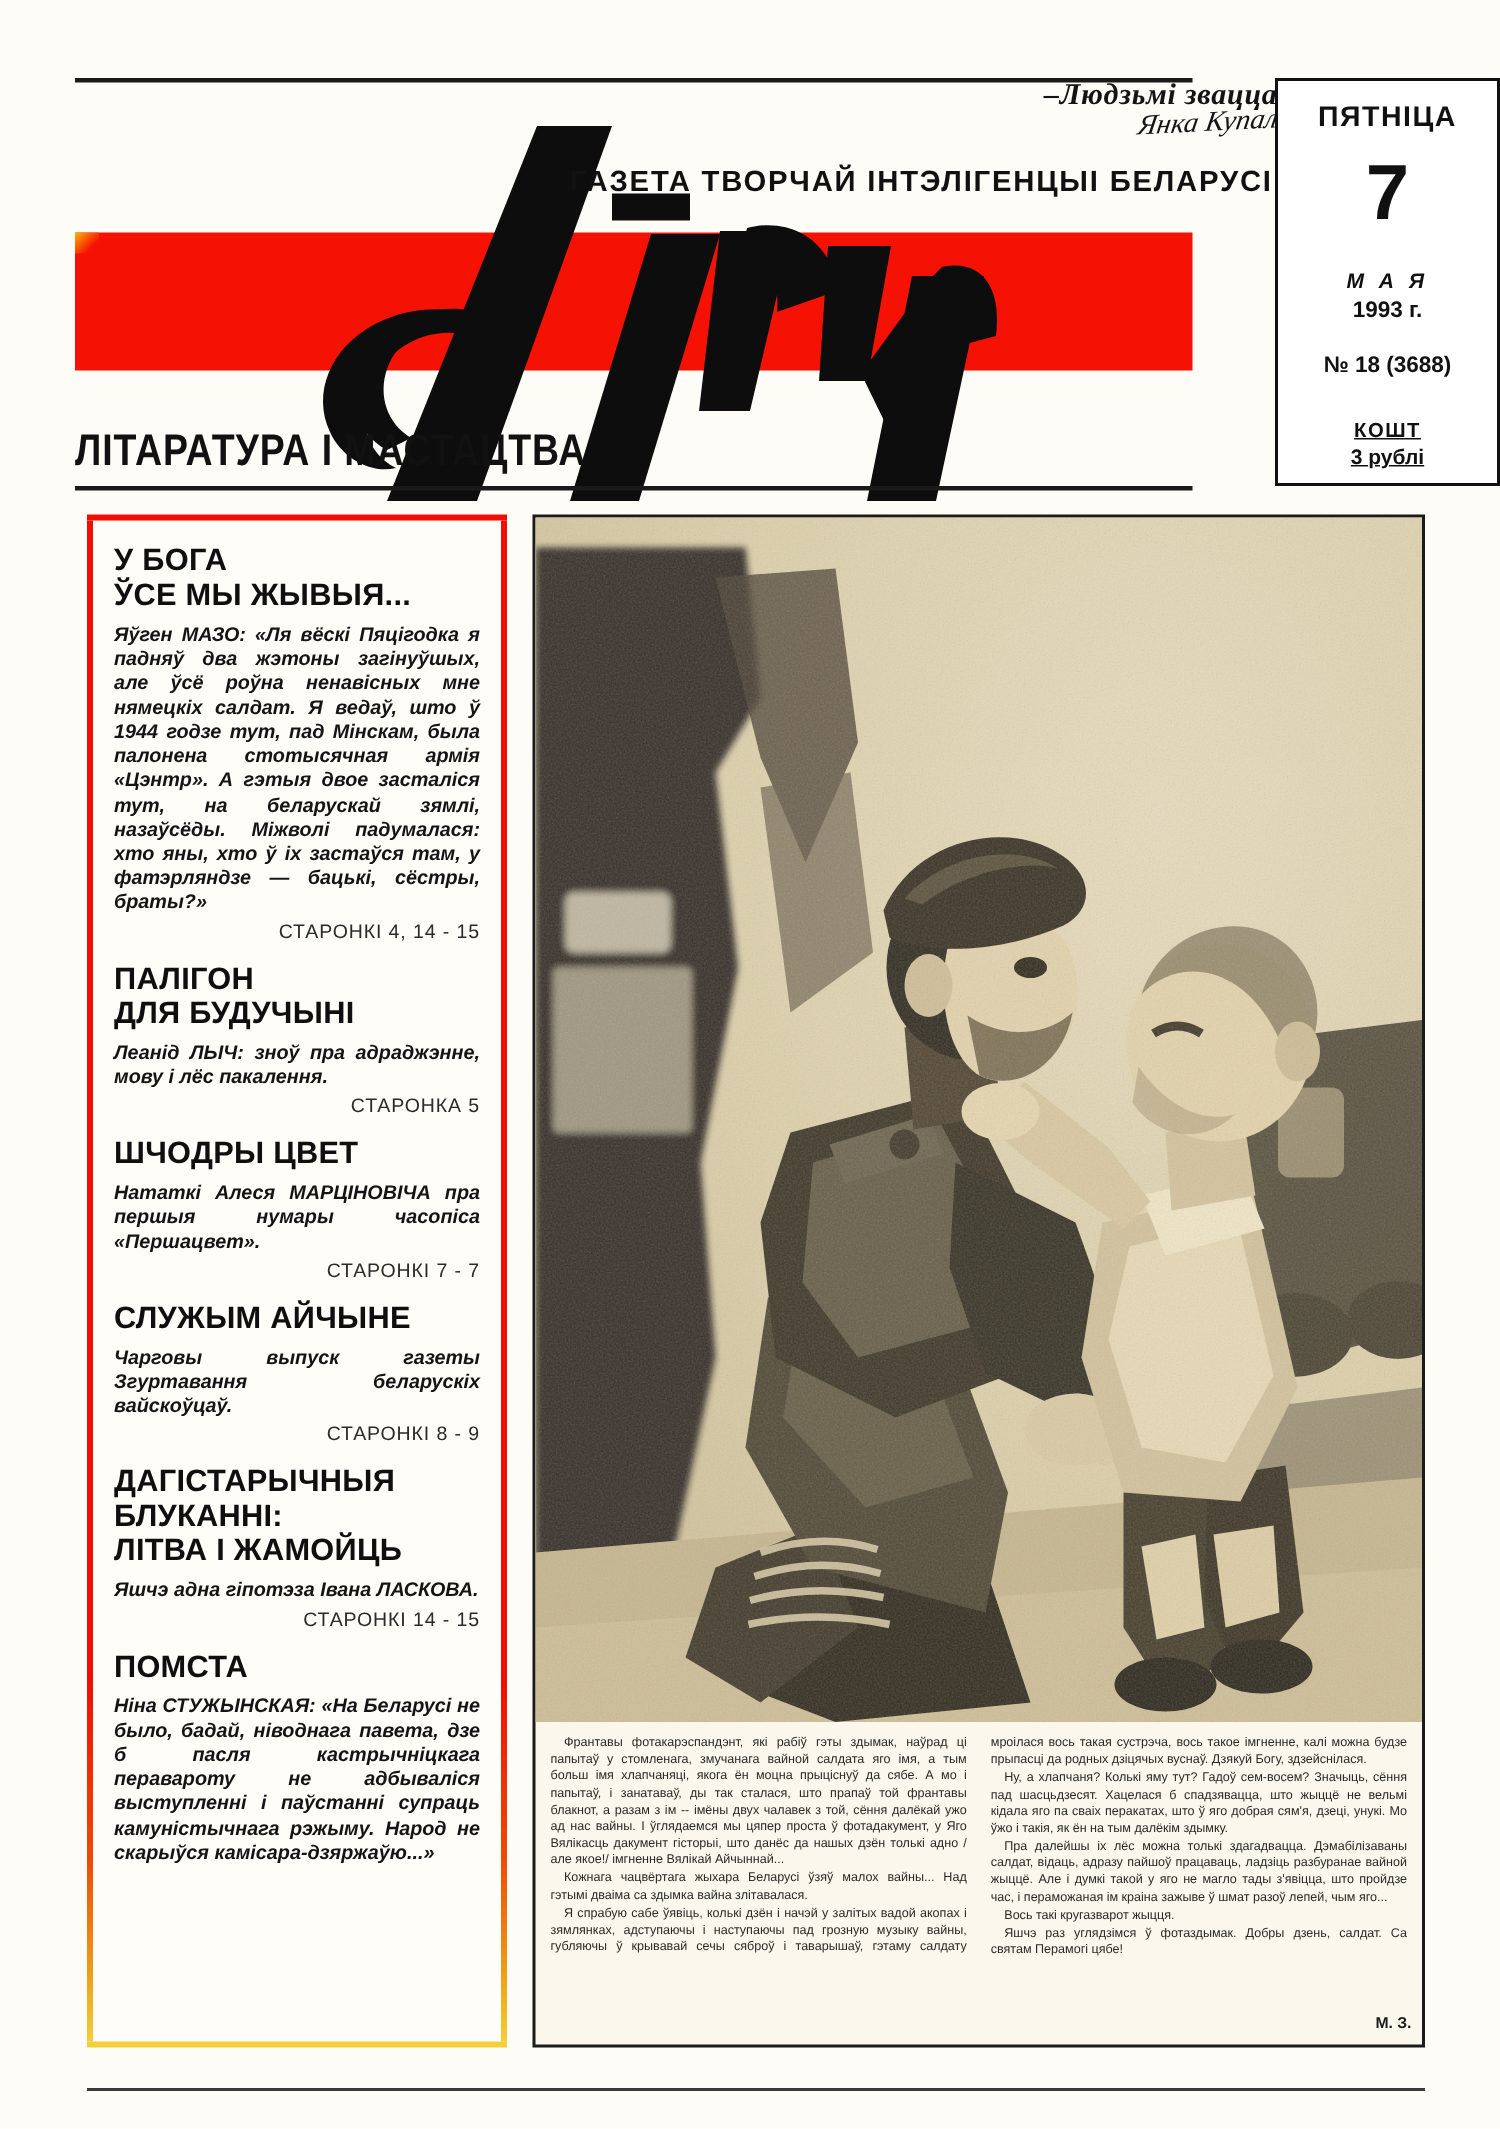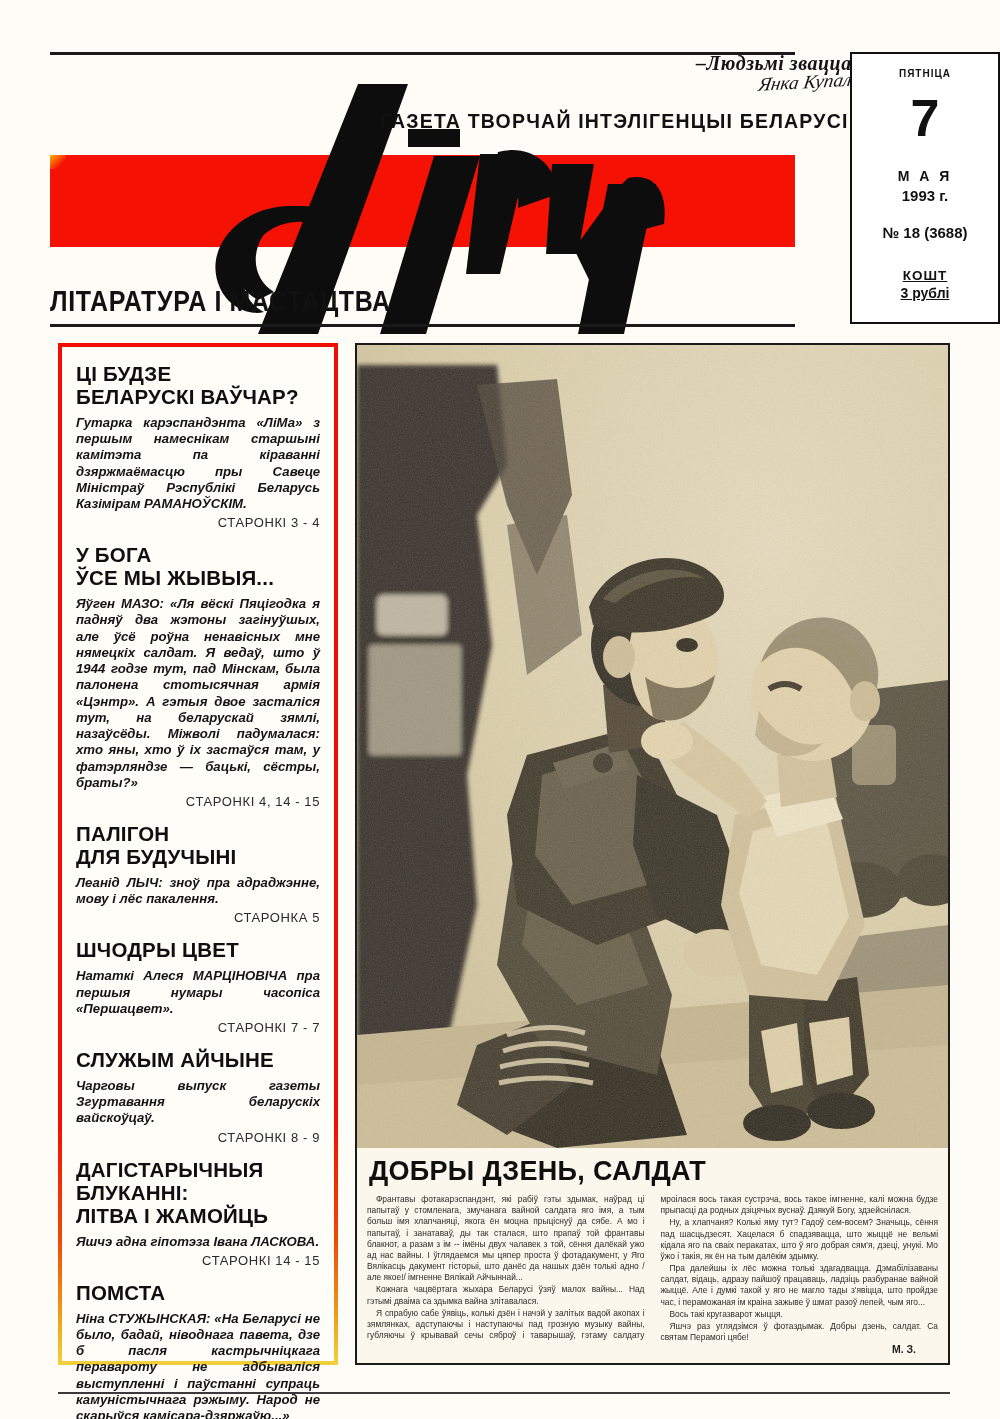--- a/index.html
+++ b/index.html
@@ -134,23 +134,23 @@
     position: absolute;
     left: 800px;
     top: 0;
     width: 150px;
     height: 272px;
     border: 2.5px solid #111;
     background: #fff;
     text-align: center;
     box-sizing: border-box;
   }
-  .db-day     { margin-top: 14px; font-size: 10px; font-weight: bold; letter-spacing: 1px; }
+  .db-day     { margin-top: 14px; font-size: 19px; font-weight: bold; letter-spacing: 1px; }
   .db-num     { margin-top: 16px; font-size: 52px; font-weight: bold; line-height: .9; }
-  .db-month   { margin-top: 26px; font-size: 14px; font-weight: bold; letter-spacing: 3px; }
+  .db-month   { margin-top: 26px; font-size: 14px; font-weight: bold; letter-spacing: 3px; font-style: italic; }
   .db-year    { margin-top: 3px;  font-size: 15px; font-weight: bold; }
   .db-issue   { margin-top: 20px; font-size: 15px; font-weight: bold; }
   .db-cost-l  { margin-top: 27px; font-size: 13.5px; font-weight: bold; letter-spacing: 1px; text-decoration: underline; }
   .db-cost-v  { margin-top: 2px;  font-size: 14px; font-weight: bold; text-decoration: underline; }
 
   
   .sidebar {
     position: absolute;
     left: 58px;
     top: 343px;
@@ -236,21 +236,21 @@
   .art-p {
     font-size: 8.4px;
     line-height: 1.33;
     text-align: justify;
     margin: 0 0 1px 0;
     text-indent: 9px;
     color: #2b2a26;
   }
   .art-sign {
     position: absolute;
-    right: 32px;
+    right: 7px;
     bottom: 8px;
     font-size: 10.5px;
     font-weight: bold;
     color: #1d1d1d;
   }
 
   
   .page-rule-bottom {
     position: absolute;
     left: 58px;
@@ -310,25 +310,20 @@
       <div class="db-num">7</div>
       <div class="db-month">М А Я</div>
       <div class="db-year">1993 г.</div>
       <div class="db-issue">№ 18 (3688)</div>
       <div class="db-cost-l">КОШТ</div>
       <div class="db-cost-v">3 рублі</div>
     </div>
   </div>
 
   <div class="sidebar" id="sidebar">
-      <div class="si">
-        <div class="si-title">ЦІ БУДЗЕ<br>БЕЛАРУСКІ ВАЎЧАР?</div>
-        <div class="si-desc">Гутарка карэспандэнта «ЛіМа» з першым намеснікам старшыні камітэта па кіраванні дзяржмаёмасцю пры Савеце Міністраў Рэспублікі Беларусь Казімірам РАМАНОЎСКІМ.</div>
-        <div class="si-pages">СТАРОНКІ 3 - 4</div>
-      </div>
       <div class="si">
         <div class="si-title">У БОГА<br>ЎСЕ МЫ ЖЫВЫЯ...</div>
         <div class="si-desc">Яўген МАЗО: «Ля вёскі Пяцігодка я падняў два жэтоны загінуўшых, але ўсё роўна ненавісных мне нямецкіх салдат. Я ведаў, што ў 1944 годзе тут, пад Мінскам, была палонена стотысячная армія «Цэнтр». А гэтыя двое засталіся тут, на беларускай зямлі, назаўсёды. Міжволі падумалася: хто яны, хто ў іх застаўся там, у фатэрляндзе — бацькі, сёстры, браты?»</div>
         <div class="si-pages">СТАРОНКІ 4, 14 - 15</div>
       </div>
       <div class="si">
         <div class="si-title">ПАЛІГОН<br>ДЛЯ БУДУЧЫНІ</div>
         <div class="si-desc">Леанід ЛЫЧ: зноў пра адраджэнне, мову і лёс пакалення.</div>
         <div class="si-pages">СТАРОНКА 5</div>
       </div>
@@ -482,21 +477,20 @@
 
           <path d="M402,366 C420,392 444,404 466,398 C444,420 412,412 398,390 Z" fill="#9e8c68" opacity=".5"></path>
         </g>
 
         <rect width="591" height="803" filter="url(#grain)" opacity=".55"></rect>
         <rect width="591" height="803" fill="#e2d6b4" opacity=".14"></rect>
       </svg>
     </div>
 
     <div class="article">
-      <h1 class="art-headline">ДОБРЫ ДЗЕНЬ, САЛДАТ</h1>
       <div class="art-cols" id="art-cols">
           <p class="art-p">Франтавы фотакарэспандэнт, які рабіў гэты здымак, наўрад ці папытаў у стомленага, змучанага вайной салдата яго імя, а тым больш імя хлапчаняці, якога ён моцна прыціснуў да сябе. А мо і папытаў, і занатаваў, ды так сталася, што прапаў той франтавы блакнот, а разам з ім -- імёны двух чалавек з той, сёння далёкай ужо ад нас вайны. І ўглядаемся мы цяпер проста ў фотадакумент, у Яго Вялікасць дакумент гісторыі, што данёс да нашых дзён толькі адно /але якое!/ імгненне Вялікай Айчыннай...</p>
           <p class="art-p">Кожнага чацвёртага жыхара Беларусі ўзяў малох вайны... Над гэтымі дваіма са здымка вайна злітавалася.</p>
           <p class="art-p">Я спрабую сабе ўявіць, колькі дзён і начэй у залітых вадой акопах і зямлянках, адступаючы і наступаючы пад грозную музыку вайны, губляючы ў крывавай сечы сяброў і таварышаў, гэтаму салдату мроілася вось такая сустрэча, вось такое імгненне, калі можна будзе прыпасці да родных дзіцячых вуснаў. Дзякуй Богу, здзейснілася.</p>
           <p class="art-p">Ну, а хлапчаня? Колькі яму тут? Гадоў сем-восем? Значыць, сёння пад шасцьдзесят. Хацелася б спадзявацца, што жыццё не вельмі кідала яго па сваіх перакатах, што ў яго добрая сям'я, дзеці, унукі. Мо ўжо і такія, як ён на тым далёкім здымку.</p>
           <p class="art-p">Пра далейшы іх лёс можна толькі здагадвацца. Дэмабілізаваны салдат, відаць, адразу пайшоў працаваць, ладзіць разбуранае вайной жыццё. Але і думкі такой у яго не магло тады з'явіцца, што пройдзе час, і пераможаная ім краіна зажыве ў шмат разоў лепей, чым яго...</p>
           <p class="art-p">Вось такі кругазварот жыцця.</p>
           <p class="art-p">Яшчэ раз углядзімся ў фотаздымак. Добры дзень, салдат. Са святам Перамогі цябе!</p>
         </div>
       <div class="art-sign">М. З.</div>

